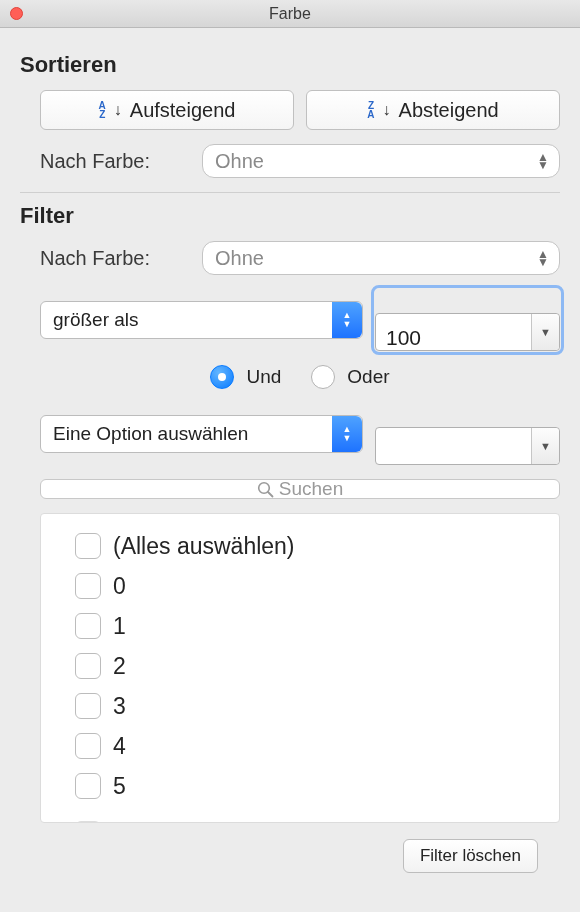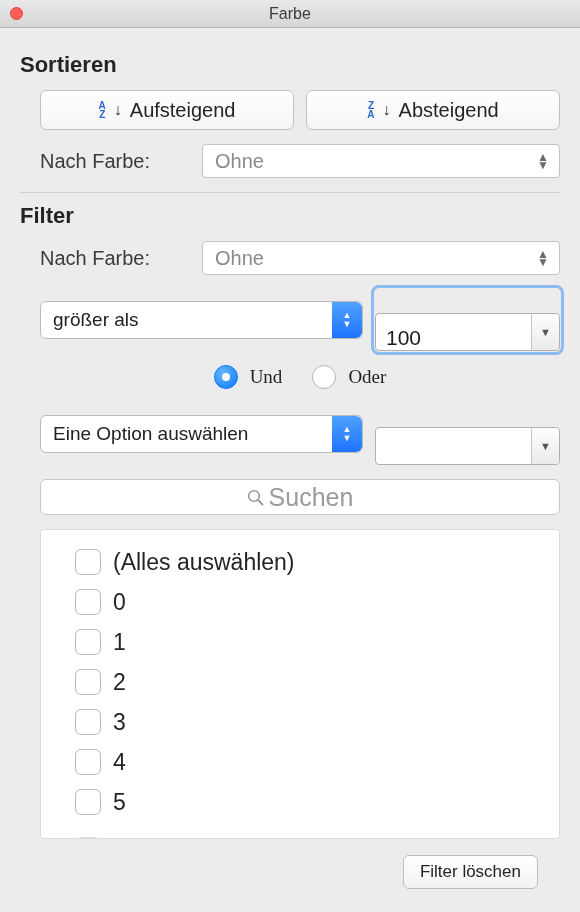--- a/index.html
+++ b/index.html
@@ -48,21 +48,21 @@
   cursor:pointer;
 }
 .sorticon { font-size:10px; line-height:9px; font-weight:700; color:#2a67c9; letter-spacing:0; display:flex; flex-direction:column; align-items:center; }
 .arrow-down { font-size:16px; color:#333; }
 .label { font-size:20px; color:#3a3a3a; width:150px; }
 .select {
   flex:1;
   height:34px;
   background:#fff;
   border:1px solid #c4c4c4;
-  border-radius:4px;
+  border-radius:12px;
   display:flex;
   align-items:center;
   padding:0 12px;
   position:relative;
   font-size:20px;
   color:#8a8a8a;
   cursor:pointer;
 }
 .select .caret2 {
   position:absolute; right:10px; top:50%; transform:translateY(-50%);
@@ -114,29 +114,29 @@
   margin-top:24px;
 }
 .val-combo .drop {
   position:absolute; right:0; top:0; bottom:0; width:28px;
   border-left:1px solid #c6c6c6;
   background:linear-gradient(#fdfdfd,#ebebeb);
   border-radius:0 4px 4px 0;
   display:flex; align-items:center; justify-content:center;
   color:#555; font-size:11px;
 }
-.radio-row { display:flex; align-items:center; gap:12px; justify-content:center; margin:10px 0 14px 0;font-family:Liberation Serif, serif; }
+.radio-row { display:flex; align-items:center; gap:12px; justify-content:center; margin:10px 0 14px 0; }
 .radio { width:24px; height:24px; border-radius:50%; border:1px solid #b3b3b3; background:#fff; display:inline-flex; align-items:center; justify-content:center; cursor:pointer; }
 .radio.checked { background:radial-gradient(circle at 35% 30%, #63b6ff, #0a7bff); border-color:#0a7bff; }
 .radio.checked .dotin { width:8px; height:8px; background:#fff; border-radius:50%; }
 .rlabel { font-size:19px; margin-right:18px; }
 .search {
-  height:36px; background:#fff; border:1px solid #c8c8c8; border-radius:6px;
+  height:20px; background:#fff; border:1px solid #c8c8c8; border-radius:6px;
   display:flex; align-items:center; justify-content:center; gap:5px;
-  color:#9a9a9a; font-size:25px; margin-top:6px;
+  color:#9a9a9a; font-size:19px; margin-top:6px;
 }
 .listbox {
   background:#fff; border:1px solid #dcdcdc; border-radius:4px;
   margin-top:14px; height:310px; overflow:hidden;
   padding:12px 0 0 34px;
 }
 .li { display:flex; align-items:center; gap:12px; height:40px; font-size:23px; }
 .li.partial { opacity:0.5; transform:translateY(8px); }
 .chk {
   width:26px; height:26px; border:1px solid #bcbcbc; border-radius:6px; background:#fff; cursor:pointer;

